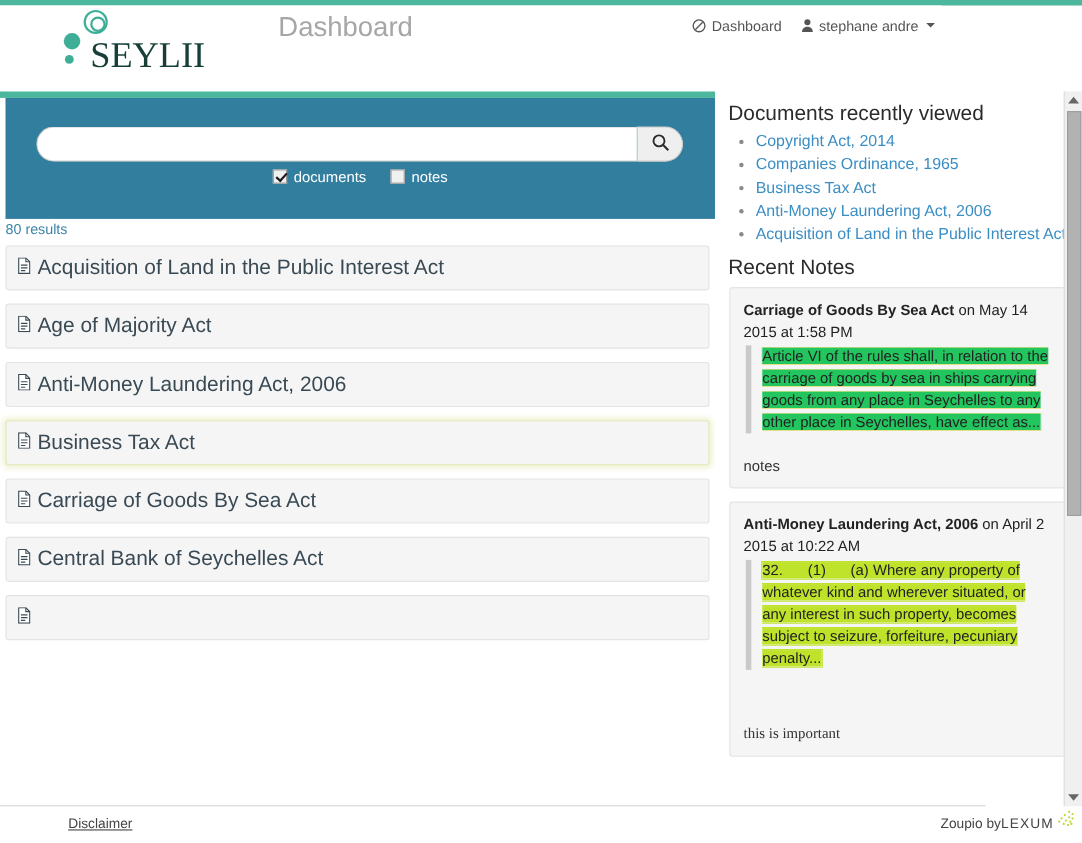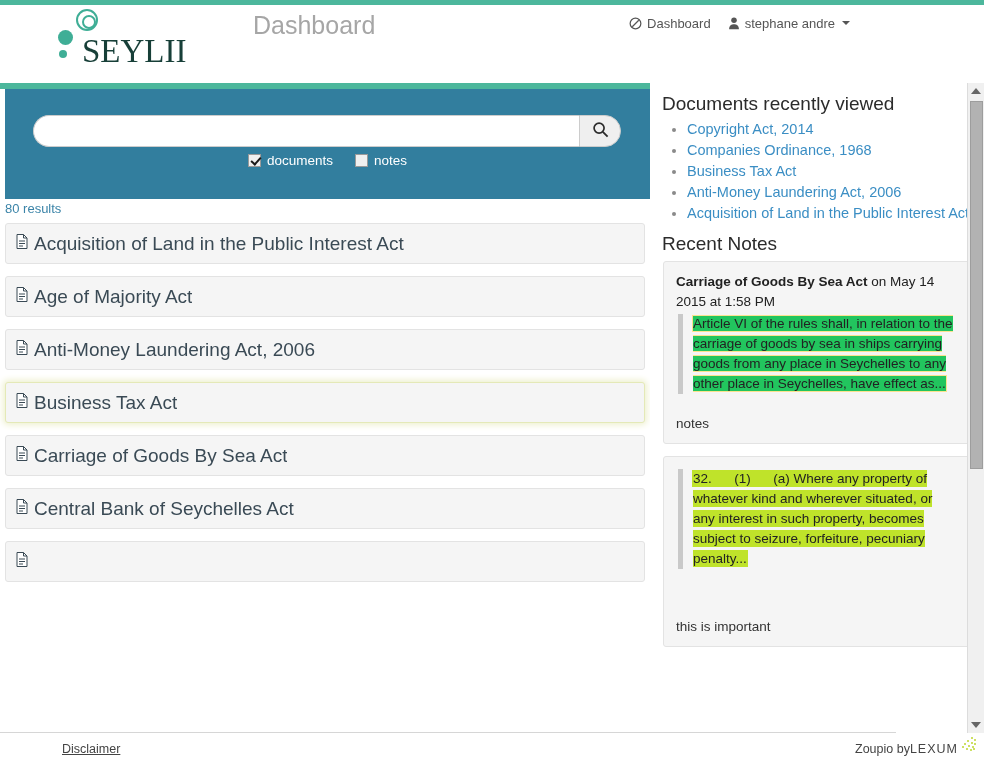--- a/index.html
+++ b/index.html
@@ -321,21 +321,21 @@
   }
   .note-quote .hl-green {
     background: #bfe32a;
     box-shadow: 0 0 0 1px #bfe32a;
   }
   .note-body {
     font-size: 13.5px;
     color: #333333;
     margin-top: 22px;
   }
-  .note-body.spaced { margin-top: 50px; }
+  .note-body.spaced { margin-top: 50px; font-family: Liberation Serif, serif; }
 
   
   .scrollbar {
     position: absolute;
     top: 83px; right: 0;
     width: 17px;
     height: 650px;
     background: #f0f0f0;
     border-left: 1px solid #dcdcdc;
   }
@@ -593,39 +593,42 @@
         </div>
       </div>
     </div>
 
     <div class="col-right">
 
       <div class="panel-head">Documents recently viewed</div>
 
       <ul class="recent-list">
         <li><a>Copyright Act, 2014</a></li>
-        <li><a>Companies Ordinance, 1968</a></li>
+        <li><a>Companies Ordinance, 1965</a></li>
         <li><a>Business Tax Act</a></li>
         <li><a>Anti-Money Laundering Act, 2006</a></li>
         <li><a>Acquisition of Land in the Public Interest Act</a></li>
       </ul>
 
       <div class="panel-head notes">Recent Notes</div>
 
       <div class="note-card">
         <div class="note-head">
           <b>Carriage of Goods By Sea Act</b><span> on May 14 2015 at 1:58 PM</span>
         </div>
         <div class="note-quote">
           <span class="hl-yellow"> Article VI of the rules shall, in relation to the carriage of goods by sea in ships carrying goods from any place in Seychelles to any other place in Seychelles, have effect as...</span>
         </div>
         <div class="note-body">notes</div>
       </div>
 
       <div class="note-card">
+        <div class="note-head">
+          <b>Anti-Money Laundering Act, 2006</b><span> on April 2 2015 at 10:22 AM</span>
+        </div>
         <div class="note-quote">
           <span class="hl-green"> 32.&nbsp;&nbsp;&nbsp;&nbsp;&nbsp;&nbsp;(1)&nbsp;&nbsp;&nbsp;&nbsp;&nbsp;&nbsp;(a) Where any property of whatever kind and wherever situated, or any interest in such property, becomes subject to seizure, forfeiture, pecuniary penalty...</span>
         </div>
         <div class="note-body spaced">this is important</div>
       </div>
 
     </div>
 
   </div>
 

